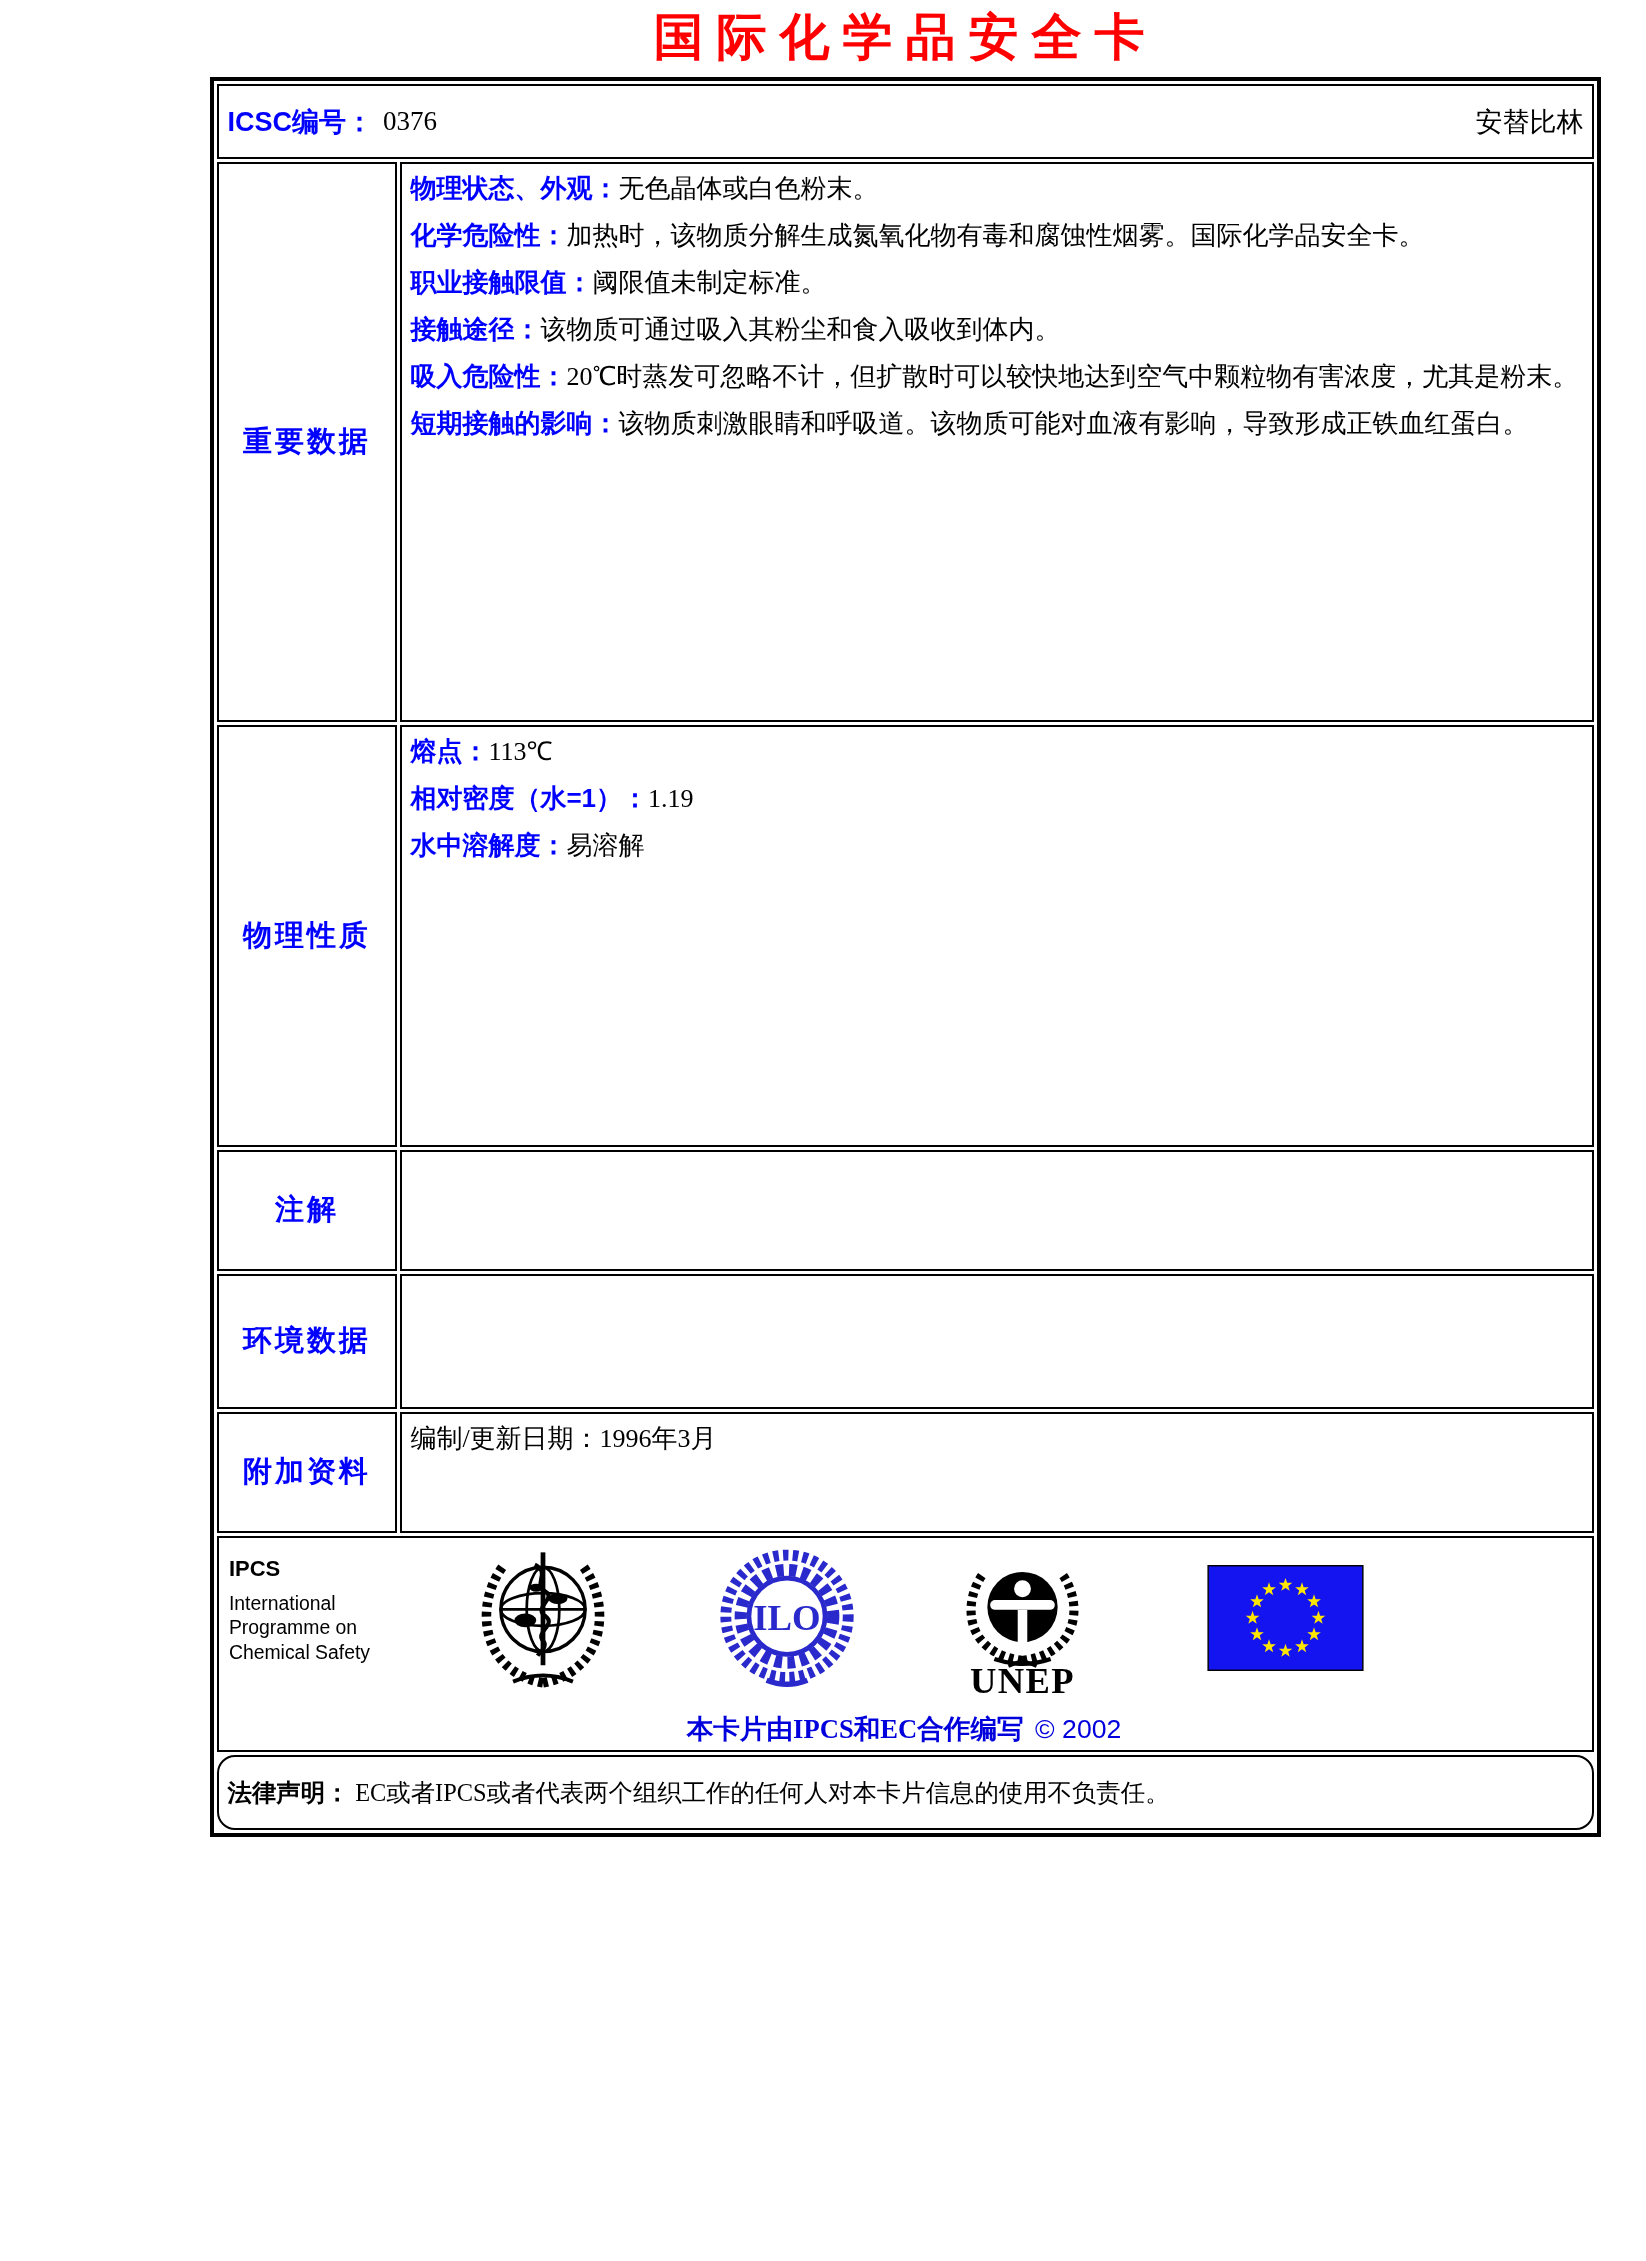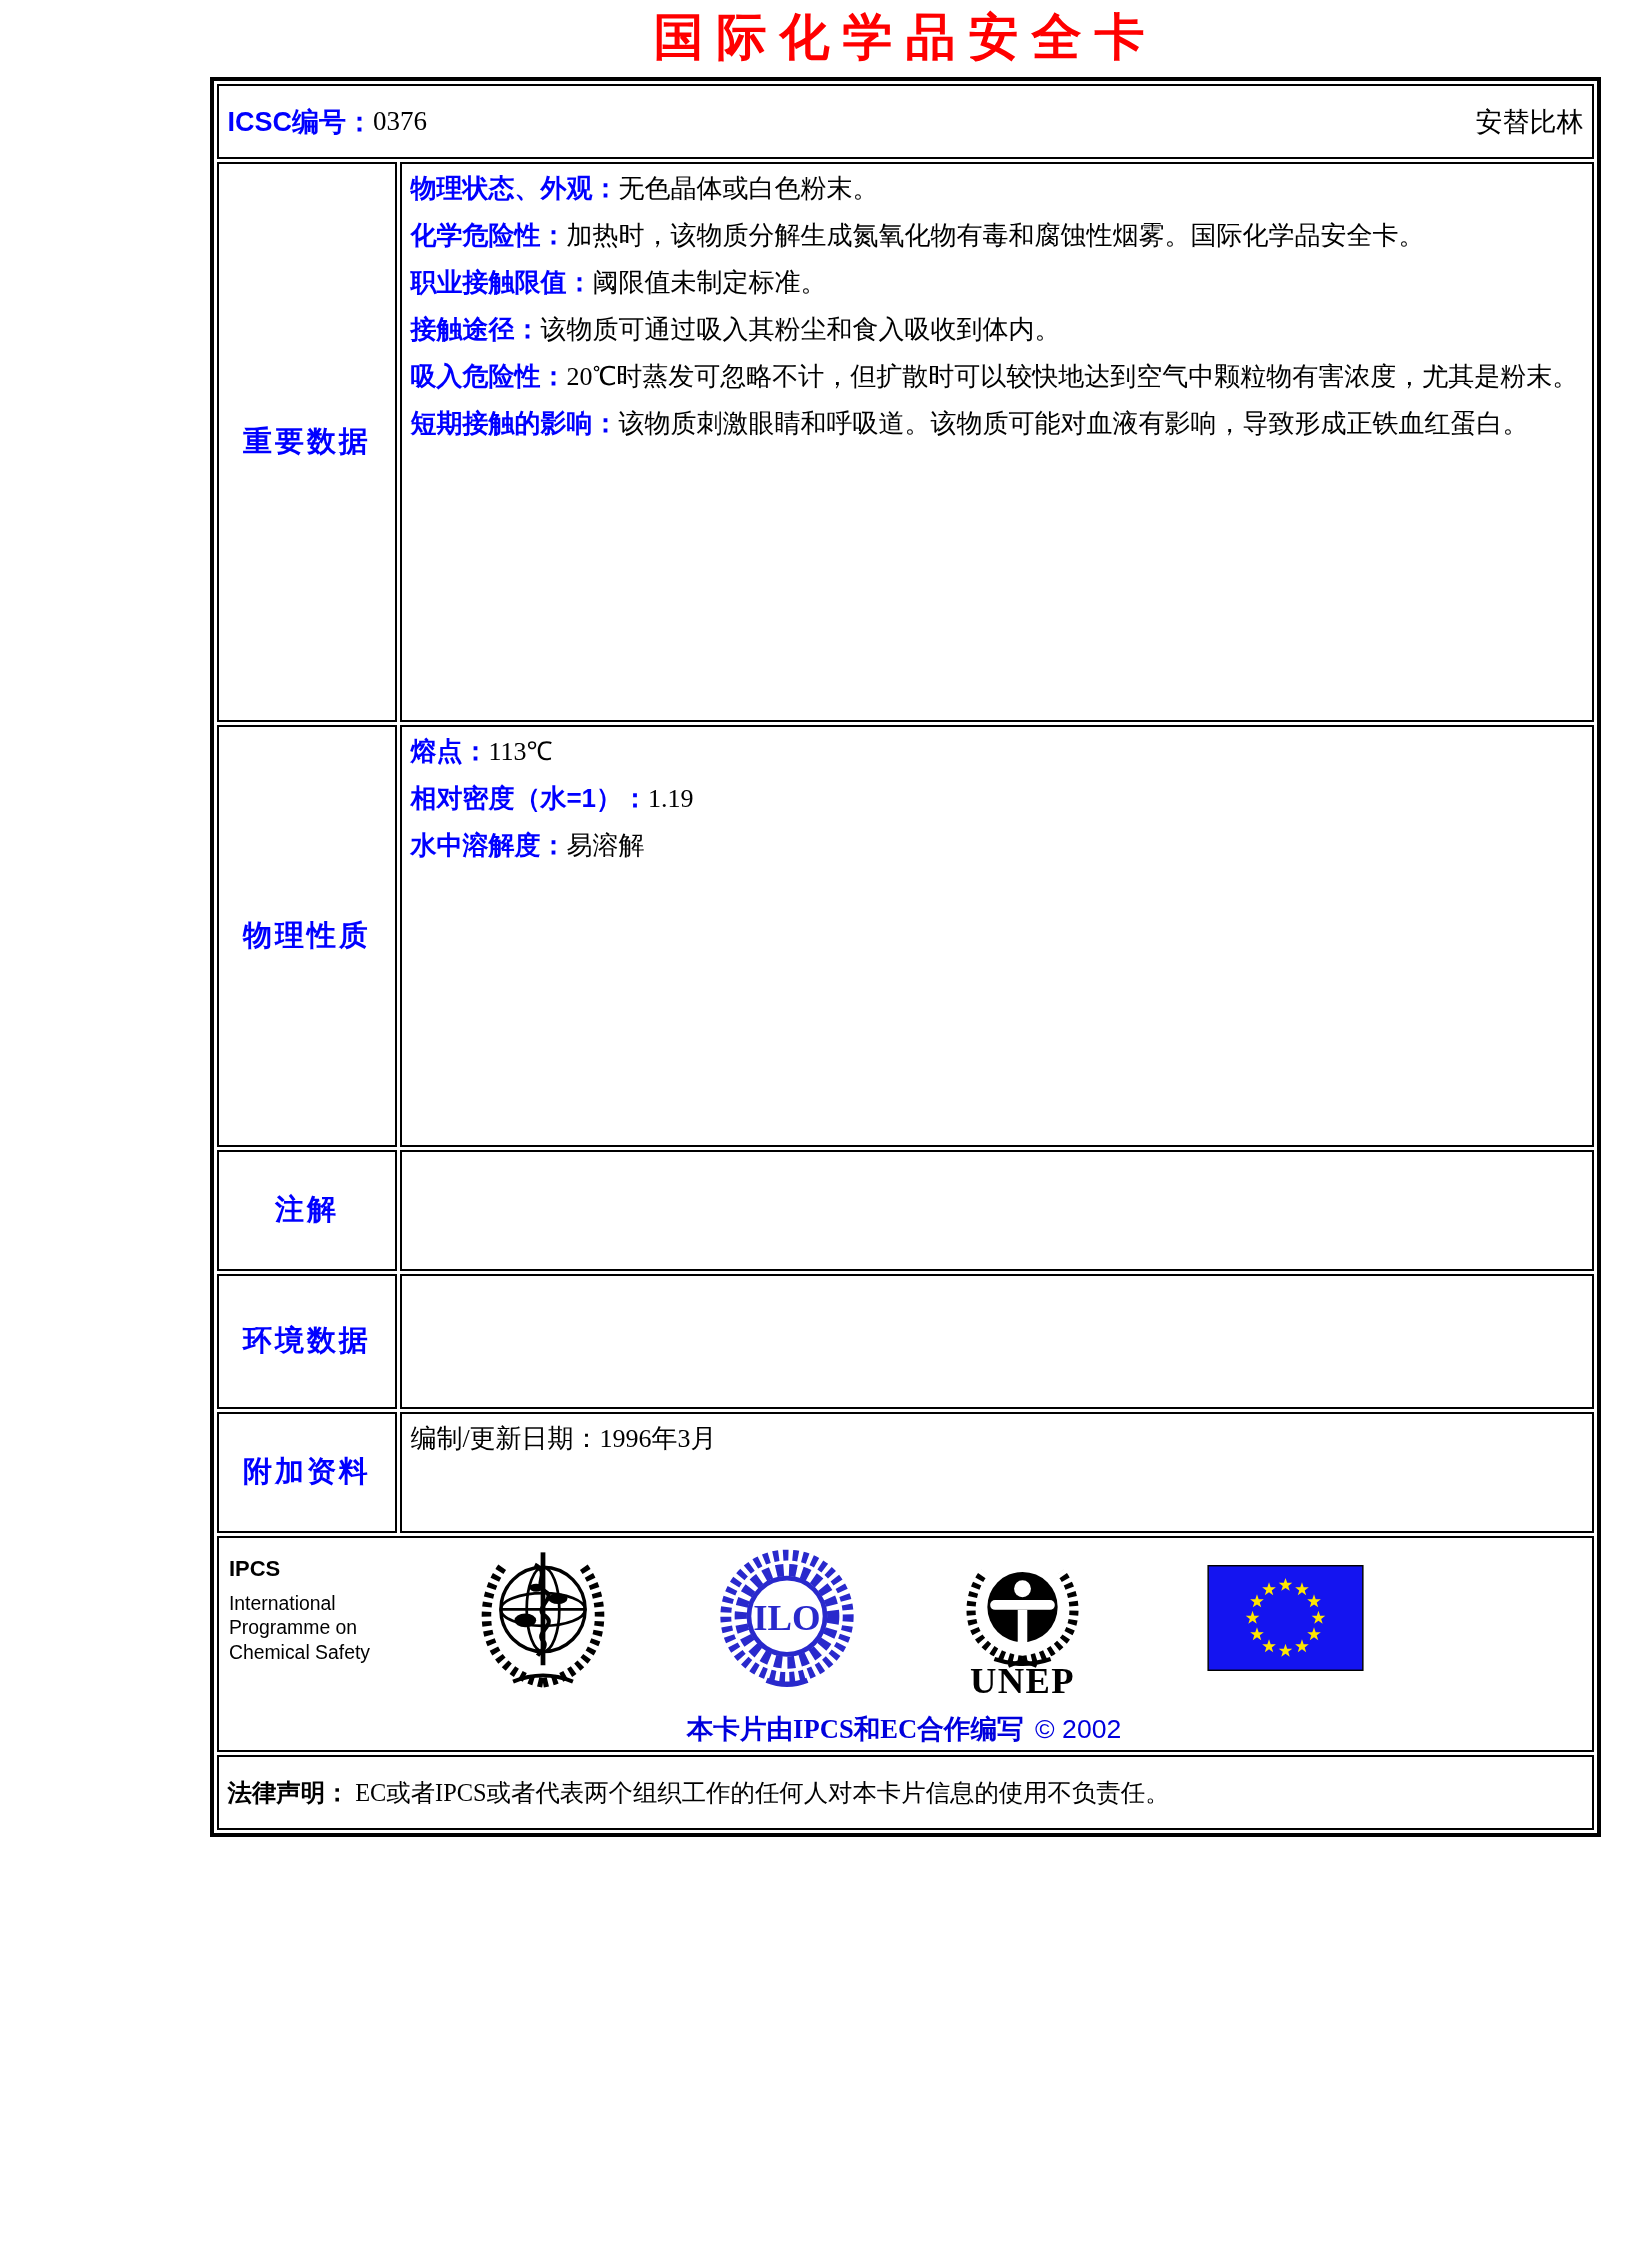--- a/index.html
+++ b/index.html
@@ -56,29 +56,29 @@
     font-weight: bold;
   }
 
   .h-row1 { min-height: 75px; }
   .h-row2 { min-height: 560px; }
   .h-row3 { min-height: 422px; }
   .h-row4 { min-height: 135px; }
   .h-row5 { min-height: 121px; }
   .h-row6 { min-height: 121px; }
   .h-row7 { min-height: 203px; }
-  .h-row8 { min-height: 75px; }
+  .h-row8 { min-height: 75px; border-radius: 18px; }
 
   .header-cell {
     flex: 1;
     display: flex; align-items: center; justify-content: space-between;
     padding: 0 8.6px;
     font-size: 27px;
   }
-  .header-cell .icsc-group { display: flex; align-items: center; gap: 0; }
+  .header-cell .icsc-group { display: flex; align-items: center; gap: 10px; }
 
   .footer-cell {
     flex: 1;
     display: flex; flex-direction: column;
     padding: 10px 13px 4.3px 10px;
   }
   .logos { display: flex; align-items: flex-start; }
   .ipcs { width: 191px; font-family: "Liberation Sans", sans-serif; padding-top: 8.6px; }
   .ipcs .acr { font-size: 22px; font-weight: bold; margin-bottom: 8.6px; }
   .ipcs .nm { font-size: 19.4px; line-height: 24.4px; }

